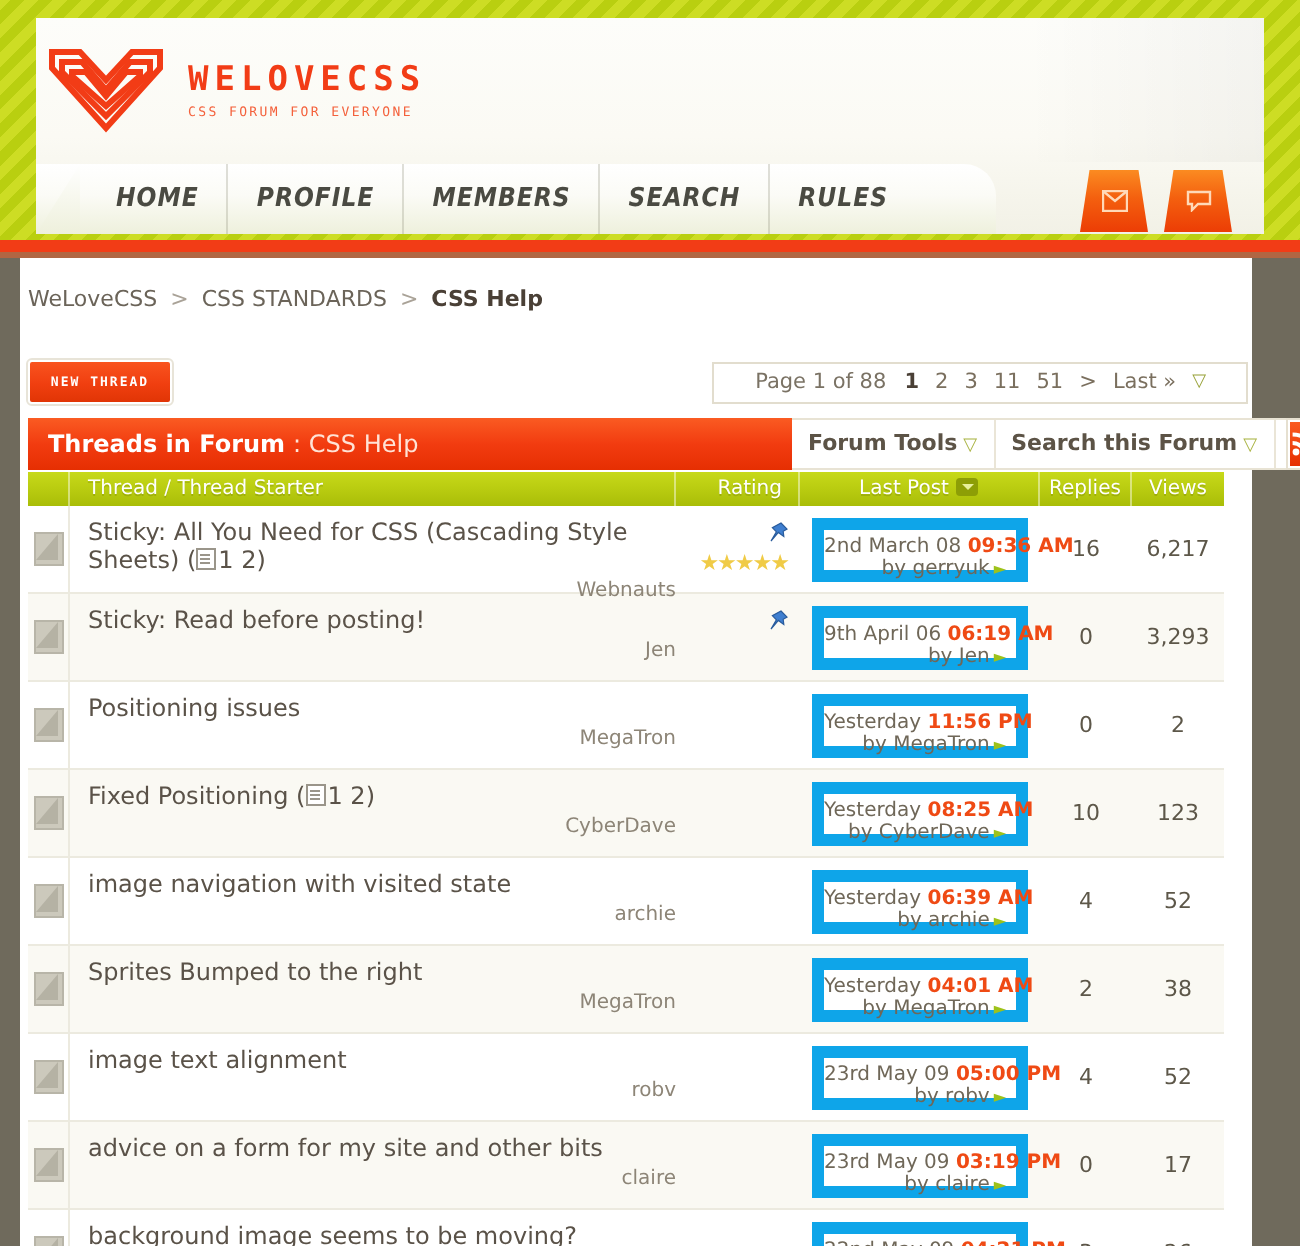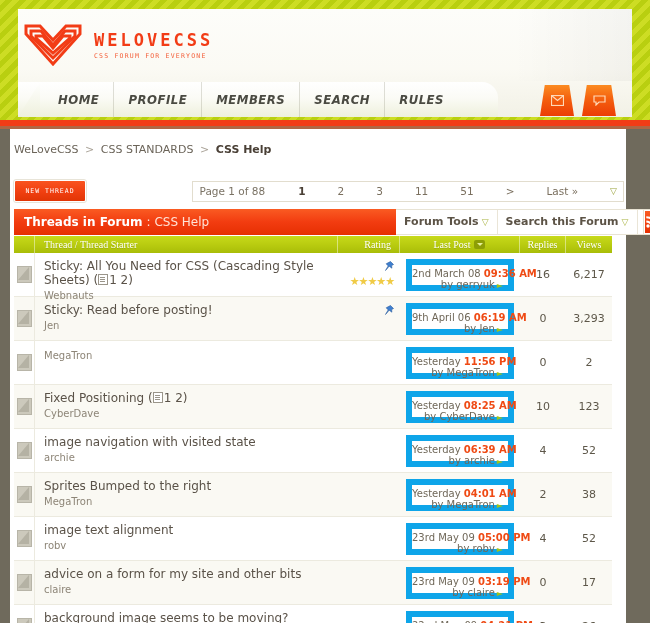--- a/index.html
+++ b/index.html
@@ -97,29 +97,28 @@
   .newthread{
     position:absolute;left:14px;top:180px;
     width:70px;height:20px;
     background:linear-gradient(to bottom,#f9531f 0%,#f03f10 55%,#e13505 100%);
     border:1px solid #fff;outline:1px solid #e8e4d8;
     border-radius:2px;
     display:flex;align-items:center;justify-content:center;cursor:pointer;
   }
   .newthread span{
     font-family:"DejaVu Sans Mono","Liberation Mono",monospace;
-    font-size:6.5px;color:#fff;letter-spacing:1px;font-weight:normal;
+    font-size:6.5px;color:#fff;letter-spacing:1px;font-weight:bold;
   }
 
   .pagination{
     position:absolute;right:26px;top:181px;height:19px;
     display:flex;align-items:center;
     border:1px solid #e2ddce;background:#fff;
-    padding:0 2px;
-    gap:24px;
+    padding:0 16px;
   }
   .pagination .pg{padding:0 5px;font-size:10.5px;color:#7a7264;line-height:17px;}
   .pagination .pnum{padding:0 4px;font-size:10.5px;color:#7a6f5e;cursor:pointer;line-height:17px;}
   .pagination .pnum.cur{font-weight:bold;color:#4a4036;}
   .pagination .pdrop{
     padding:0 4px;color:#9aa33c;font-size:9px;cursor:pointer;line-height:17px;
   }
 
   
   .titlebar{
@@ -142,21 +141,21 @@
   .tool .car{color:#aab444;font-size:9px;margin-left:3px;}
   .rssbtn{
     width:22px;height:22px;margin-left:6px;
     background:linear-gradient(to bottom,#fa5b22,#e62f02);
     border:1px solid #fff;outline:1px solid #e6e0d0;
     display:flex;align-items:center;justify-content:center;cursor:pointer;
   }
 
   
   .tbl{position:absolute;left:14px;top:236px;width:598px;}
-  .thead{display:flex;height:17px;background:linear-gradient(to bottom,#c7d91a 0%,#b9cc10 50%,#a9bd08 100%);font-family:Liberation Serif, serif;}
+  .thead{display:flex;height:17px;background:linear-gradient(to bottom,#c7d91a 0%,#b9cc10 50%,#a9bd08 100%);}
   .th{
     font-size:10px;color:#fff;line-height:17px;
     border-right:1px solid rgba(255,255,255,0.45);
     box-sizing:border-box;overflow:hidden;white-space:nowrap;
     text-shadow:0 1px 0 rgba(0,0,0,.12);
   }
   .th-icon{width:21px;}
   .th-thread{flex:1;padding-left:9px;}
   .th-rating{width:62px;text-align:right;padding-right:8px;}
   .th-lastpost{width:120px;text-align:center;cursor:pointer;}
@@ -190,21 +189,21 @@
   .c-thread{flex:1;padding:6px 0 0 9px;position:relative;}
   .thr-title{font-size:12px;color:#5a5248;line-height:14px;}
   .thr-title .pgico{
     display:inline-block;width:8px;height:9px;border:1px solid #9a958a;
     background:#fff;position:relative;top:1px;margin-right:1px;
   }
   .thr-title .pgico:before{
     content:"";position:absolute;left:1px;top:2px;width:5px;height:1px;
     background:#9a958a;box-shadow:0 2px 0 #9a958a,0 4px 0 #9a958a;
   }
-  .thr-sub{font-size:10px;color:#8d8577;margin-top:3px;}
+  .thr-sub{font-size:10px;color:#8d8577;margin-top:3px;text-align:right;}
   .c-rating{
     width:62px;position:relative;
   }
   .stars{position:absolute;right:6px;bottom:9px;white-space:nowrap;
     font-size:11px;color:#f0cb46;letter-spacing:-1px;line-height:11px;}
   .pin{
     position:absolute;right:6px;top:8px;width:10px;height:11px;
   }
   .c-lastpost{
     width:120px;display:flex;align-items:center;justify-content:center;
@@ -393,20 +392,23 @@
       </div>
       <div class="cell c-replies">0</div>
       <div class="cell c-views">3,293</div>
     </div>
 
     <div class="row">
       <div class="cell c-icon">
         <span class="statusico"></span>
       </div>
       <div class="cell c-thread">
+        <div class="thr-title">
+          <span>Positioning issues</span>
+        </div>
         <div class="thr-sub">MegaTron</div>
       </div>
       <div class="cell c-rating"></div>
       <div class="cell c-lastpost">
         <div class="lp-box">
           <div class="lp-date">
             <span>Yesterday</span>
             <span class="tm">11:56 PM</span>
           </div>
           <div class="lp-by">

